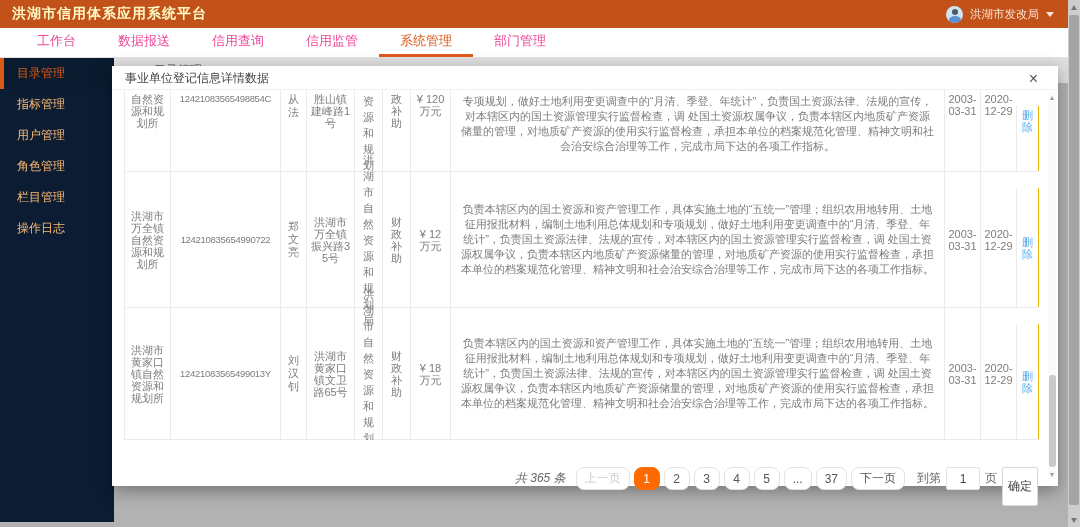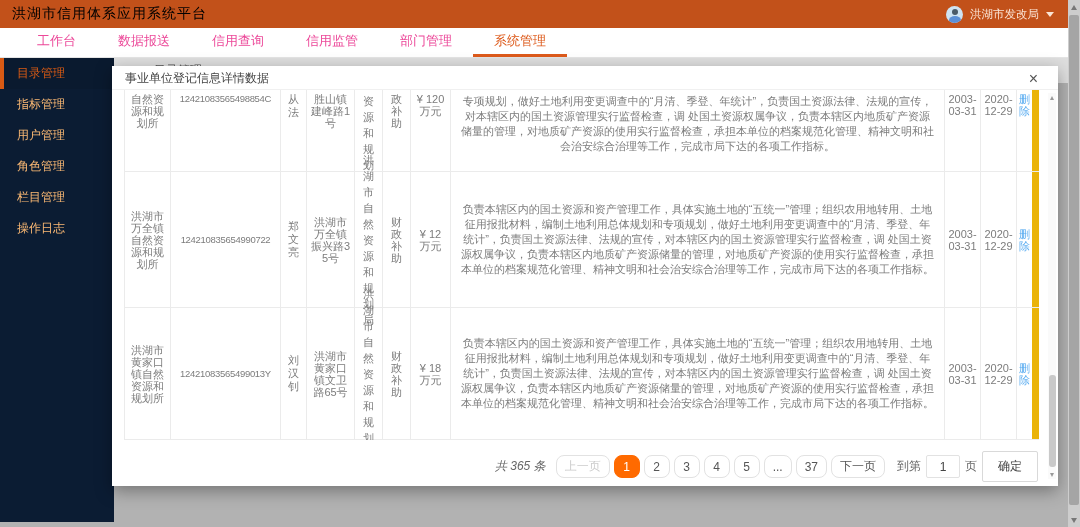--- a/index.html
+++ b/index.html
@@ -2,21 +2,21 @@
 <html><head>
 <meta charset="utf-8">
 <style>
   * { margin:0; padding:0; box-sizing:border-box; }
   html,body { width:1080px; height:527px; overflow:hidden; }
   body { font-family:"Liberation Sans","DejaVu Sans",sans-serif; }
   .app { position:relative; width:1080px; height:527px; background:#b2b2b2; overflow:hidden; }
 
   
   .topbar { position:absolute; left:0; top:0; width:1080px; height:28px; background:#c2511a; display:flex; align-items:center; justify-content:space-between; padding:0 26px 0 12px; }
-  .topbar-title { color:#000000; font-size:14px; font-weight:normal; letter-spacing:1px; }
+  .topbar-title { color:#fef9c3; font-size:14px; font-weight:bold; letter-spacing:1px; }
   .userbox { display:flex; align-items:center; gap:7px; cursor:pointer; }
   .avatar { width:17px; height:17px; border-radius:50%; background:#cfe3f2; position:relative; overflow:hidden; }
   .avatar::before { content:""; position:absolute; left:5.5px; top:3px; width:6px; height:6px; border-radius:50%; background:#4a5a68; }
   .avatar::after { content:""; position:absolute; left:2.5px; top:10px; width:12px; height:8px; border-radius:50% 50% 0 0; background:#5b8fd6; }
   .username { color:rgba(255,240,228,0.92); font-size:11.5px; }
   .caret-down { width:0; height:0; border-left:4px solid transparent; border-right:4px solid transparent; border-top:5px solid rgba(255,240,228,0.92); }
 
   
   .navbar { position:absolute; left:0; top:28px; width:1080px; height:30px; background:#ffffff; border-bottom:1px solid #e4e4e4; display:flex; align-items:stretch; padding-left:16px; }
   .nav-tab { display:flex; align-items:center; padding:0 21px; font-size:13px; color:#ec4899; cursor:pointer; border-bottom:3px solid transparent; }
@@ -37,21 +37,21 @@
   
   .modal { position:absolute; left:112px; top:66px; width:946px; height:420px; background:#fff; box-shadow:0 5px 16px rgba(0,0,0,0.35); }
   .modal-head { height:24px; display:flex; align-items:center; justify-content:space-between; padding:2px 20px 0 13px; border-bottom:1px solid #f0f0f0; }
   .modal-title { font-size:12px; color:#444; }
   .modal-close { font-size:16px; color:#555; line-height:14px; cursor:pointer; }
 
   
   .tbl-wrap { width:915px; margin-left:12px; height:350px; overflow:hidden; }
   .t-row { display:flex; width:915px; border-bottom:1px solid #ebebeb; }
   .t-cell { border-left:1px solid #ebebeb; display:flex; align-items:center; justify-content:center; text-align:center; padding:3px 3px; color:#7c7c7c; font-size:11px; line-height:12px; word-break:break-all; }
-  .t-row .t-cell:last-child { border-right:7px solid #eab308; }
+  .t-row .t-cell:last-child { border-right:1px solid #eab308;margin-top:16px; }
   .t-row.clipped { height:82px; overflow:hidden; }
   .t-row.clipped .t-cell { align-items:flex-start; }
   .r2 { height:136px; } .r3 { height:132px; }
   .c-org { width:46px; }
   .c-code { width:110px; font-size:9.5px; letter-spacing:-0.3px; white-space:nowrap; overflow:hidden; }
   .c-person { width:26px; line-height:13px; }
   .c-addr { width:48px; }
   .c-dept { width:28px; line-height:16px; }
   .c-fund { width:28px; line-height:12px; }
   .c-amt { width:40px; }
@@ -60,21 +60,21 @@
   .c-act { width:23px; color:#55aaf0; cursor:pointer; }
 
   
   .pager { display:flex; align-items:center; justify-content:flex-end; gap:4px; margin-top:11px; padding-right:20px; font-size:12px; color:#666; }
   .pg-total { margin-right:6px; color:#666;font-style:italic; }
   .pg-btn { min-width:26px; height:23px; display:flex; align-items:center; justify-content:center; padding:0 8px; background:#fff; border:1px solid #e2e2e2; border-radius:8px; color:#555; cursor:pointer; }
   .pg-btn.disabled { color:#ccc; cursor:default; }
   .pg-btn.active { background:#ff6a00; border-color:#ff6a00; color:#fff; }
   .pg-goto { display:flex; align-items:center; gap:5px; margin-left:8px; }
   .pg-input { width:34px; height:23px; border:1px solid #e2e2e2; border-radius:2px; text-align:center; font-size:12px; color:#444; }
-  .pg-ok { height:31px; padding:0 15px; background:#fff; border:1px solid #d9d9d9; border-radius:2px; font-size:12px; color:#444; cursor:pointer; }
+  .pg-ok { height:39px; padding:0 5px; background:#fff; border:1px solid #d9d9d9; border-radius:2px; font-size:12px; color:#444; cursor:pointer;margin-top:16px; }
 
   
   .page-sb { position:absolute; right:0; top:0; width:12px; height:527px; background:#cdcdcd; z-index:50; }
   .sb-arrow { position:absolute; left:0; width:12px; height:14px; display:flex; align-items:center; justify-content:center; }
   .tri-up { width:0; height:0; border-left:3.5px solid transparent; border-right:3.5px solid transparent; border-bottom:5px solid #777; }
   .tri-down { width:0; height:0; border-left:3.5px solid transparent; border-right:3.5px solid transparent; border-top:5px solid #777; }
   .page-sb .thumb { position:absolute; left:1px; top:15px; width:10px; height:490px; background:#a5a5a5; border-radius:2px; }
   .modal-sb { position:absolute; right:2px; top:27px; width:8px; height:386px; background:#fafafa; }
   .modal-sb .m-arrow-top { position:absolute; top:0; left:0; width:8px; height:9px; display:flex; align-items:center; justify-content:center; }
   .modal-sb .m-arrow-bot { position:absolute; bottom:0; left:0; width:8px; height:9px; display:flex; align-items:center; justify-content:center; }
@@ -94,22 +94,22 @@
       <span class="username">洪湖市发改局</span>
       <span class="caret-down"></span>
     </div>
   </div>
 
   <div class="navbar">
     <div class="nav-tab">工作台</div>
     <div class="nav-tab">数据报送</div>
     <div class="nav-tab">信用查询</div>
     <div class="nav-tab">信用监管</div>
+    <div class="nav-tab active">系统管理</div>
     <div class="nav-tab">部门管理</div>
-    <div class="nav-tab active">系统管理</div>
   </div>
 
   <div class="sidebar">
     <div class="side-item active">目录管理</div>
     <div class="side-item">指标管理</div>
     <div class="side-item">用户管理</div>
     <div class="side-item">角色管理</div>
     <div class="side-item">栏目管理</div>
     <div class="side-item">操作日志</div>
   </div>

